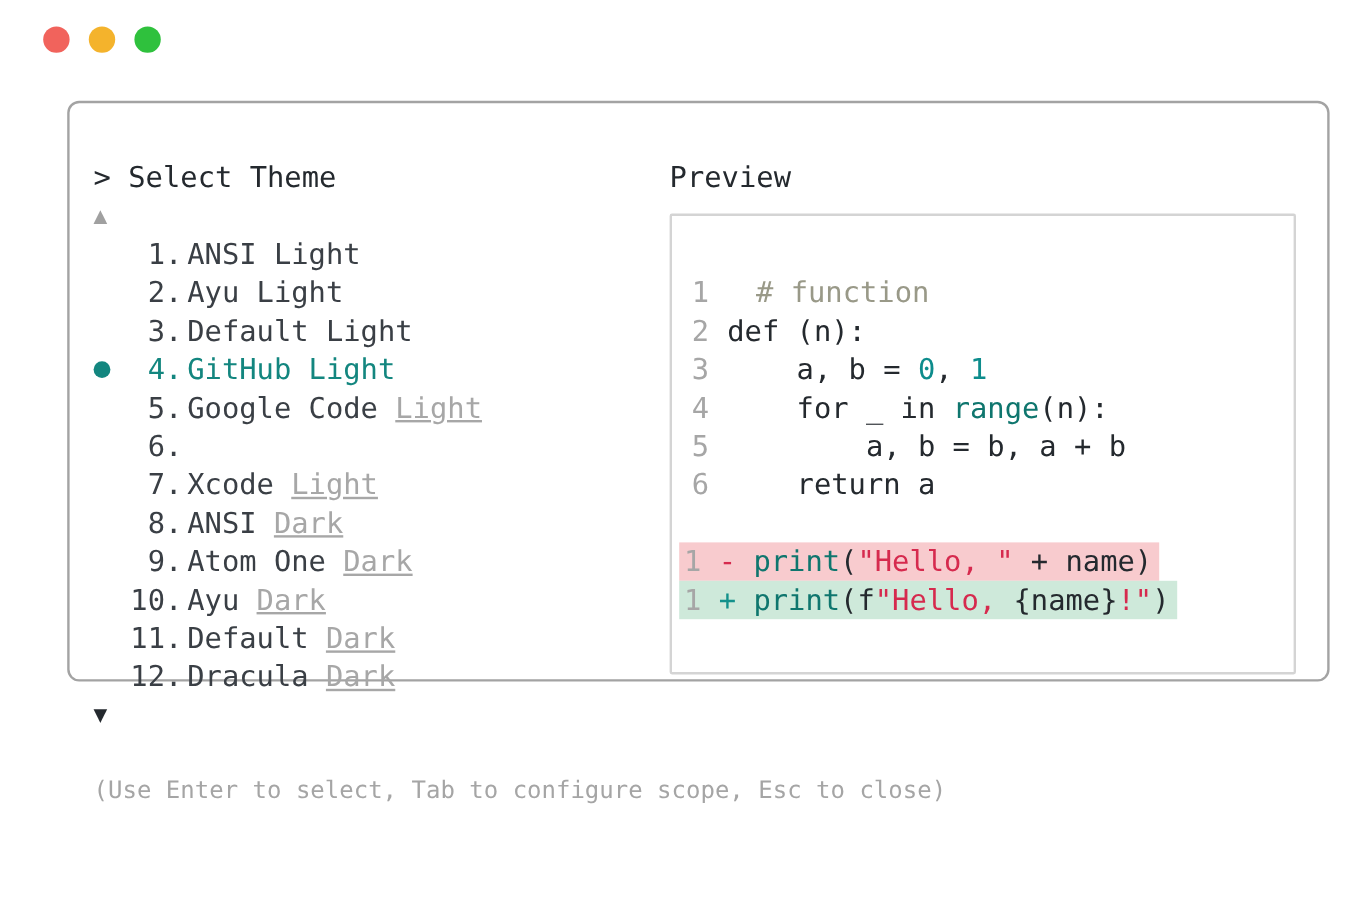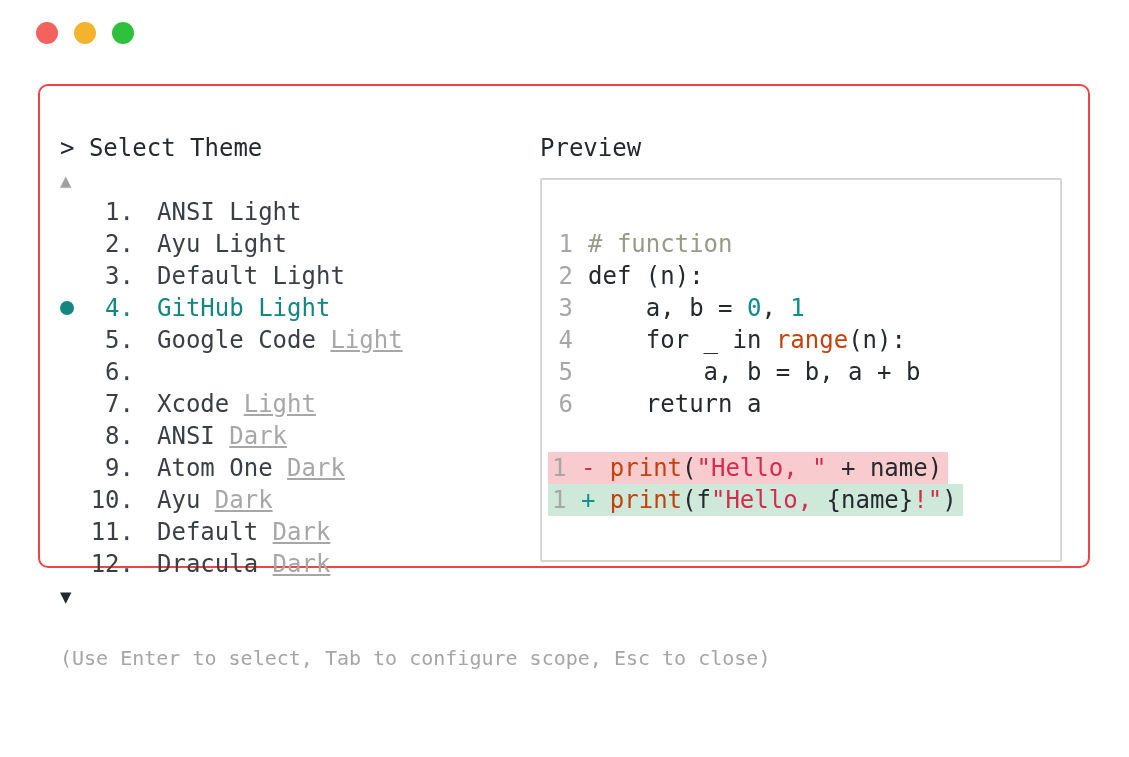--- a/index.html
+++ b/index.html
@@ -7,39 +7,39 @@
   body { font-family:"DejaVu Sans Mono","Liberation Mono",monospace; color:#24292e; }
 
   
   .traffic { position:absolute; left:36px; top:22px; display:flex; gap:16px; }
   .dot { width:22px; height:22px; border-radius:50%; }
   .dot.red    { background:#f1635c; }
   .dot.yellow { background:#f4b32c; }
   .dot.green  { background:#2fc13d; }
 
   
-  .window { position:absolute; left:38px; top:84px; width:1052px; height:484px;
-            background:#fff; border:2px solid #ef4444; border-radius:10px; }
+  .window { position:absolute; left:56px; top:84px; width:1052px; height:484px;
+            background:#fff; border:2px solid #a3a3a3; border-radius:10px; }
 
   .row32 { height:32px; line-height:32px; font-size:24px; white-space:pre; }
 
   
   .left-col { position:absolute; left:20px; top:46px; width:460px; }
   .picker-title { color:#24292e; }
   .scroll-ind { font-size:19px; height:32px; line-height:32px; }
   .scroll-up { color:#a0a0a0; }
   .scroll-down { color:#24292e; }
 
   .theme-list { list-style:none; }
   .theme-item { display:flex; height:32px; line-height:32px; font-size:24px; cursor:default; }
   .bullet-slot { width:30px; position:relative; }
   .bullet { position:absolute; left:0; top:9px; width:14px; height:14px; border-radius:50%;
             background:#13867f; }
   .item-num { width:44px; text-align:right; color:#3a3f45; white-space:pre; }
-  .item-name { margin-left:23px; color:#3a3f45; white-space:pre; }
+  .item-name { margin-left:4px; color:#3a3f45; white-space:pre; }
   .seg-dim { color:#a7a7a7;text-decoration:underline; }
   .theme-item.selected .item-num,
   .theme-item.selected .item-name,
   .theme-item.selected .seg-dim { color:#13867f; }
 
   .hint { position:absolute; left:20px; top:556px; font-size:20px; line-height:32px;
           color:#a5a5a5; white-space:pre; }
 
   
   .right-col { position:absolute; left:500px; top:46px; width:528px; }
@@ -51,24 +51,24 @@
   .blank-row { height:32px; }
   .drow-wrap { height:32px; padding-left:6px; }
   .drow { display:inline-block; height:32px; line-height:32px; font-size:24px;
           white-space:pre; padding:0 6px 0 4px; }
   .drow .gut { display:inline; margin-right:0; }
   .drow.deleted  { background:#f8cbce; }
   .drow.inserted { background:#cee9da; }
 
   
   .tk-pl { color:#24292e; }
-  .tk-cm { color:#999988; }
+  .tk-cm { color:#999988;margin-left:24px; }
   .tk-kw { color:#24292e; font-weight:400; }
   .tk-fn { color:#9e2b25; }
-  .tk-nb { color:#c2410c; }
+  .tk-nb { color:#0f766e; }
   .tk-nu { color:#0d8c8c; }
   .tk-st { color:#d62a4e; }
   .tk-dm { color:#d62a4e; }
   .tk-dp { color:#13918b; }
 </style>
 </head>
 <body>
 
 <div class="traffic">
   <span class="dot red"></span>

